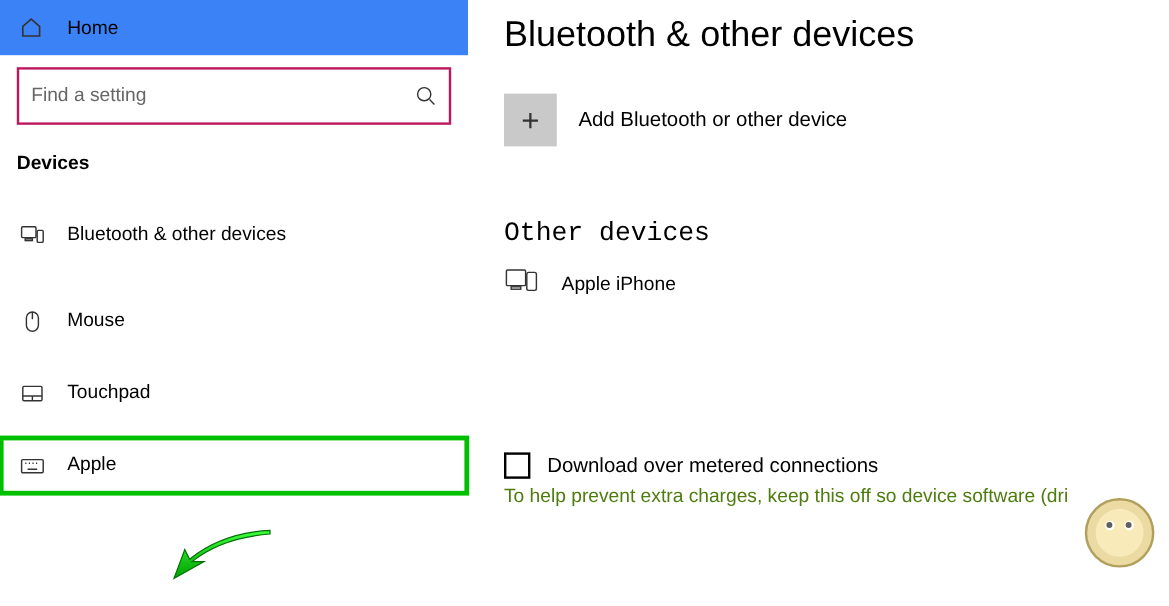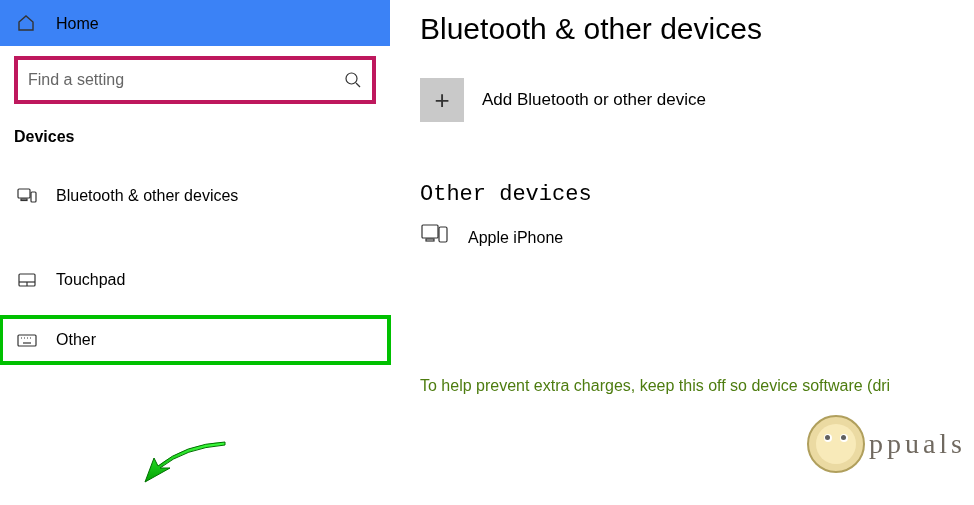--- a/index.html
+++ b/index.html
@@ -3,21 +3,21 @@
   <meta charset="utf-8">
   <style>
     * { box-sizing: border-box; margin: 0; padding: 0; }
     body { font-family: "Segoe UI", Arial, sans-serif; font-size: 15px; color: #000; background: #fff; width: 974px; height: 505px; overflow: hidden; display: flex; }
     
     .sidebar { width: 390px; background: #fff; flex-shrink: 0; }
     .home-row { display: flex; align-items: flex-end; padding: 13px 16px; background: #3b82f6; cursor: pointer; }
     .home-row .home-icon { margin-right: 20px; }
     .home-row .home-label { font-size: 16px; }
     
-    .searchbox { margin: 10px 14px 10px 14px; border: 4px solid #be185d; height: 48px; display: flex; align-items: center; padding: 16px 10px; }
+    .searchbox { margin: 10px 14px 10px 14px; border: 2px solid #be185d; height: 48px; display: flex; align-items: center; padding: 16px 10px; }
     .searchbox input { border: none; outline: none; flex: 1; font-size: 16px; color: #666; font-family: inherit; background: transparent; }
     .searchbox input::placeholder { color: #666; }
     .search-icon { color: #333; }
     
     .category { font-size: 16px; font-weight: 600; padding: 14px 14px; }
     
     .nav-item { display: flex; align-items: center; padding: 13px 16px; cursor: pointer; }
     .nav-item .nav-icon { width: 22px; display: flex; align-items: center; justify-content: flex-start; margin-right: 18px; }
     .nav-item .nav-label { font-size: 16px; }
     .nav-spacer { height: 12px; }
@@ -84,20 +84,29 @@
           <rect x="5" y="14" width="6" height="1.5"></rect>
         <rect x="15" y="7" width="5" height="10" rx="1"></rect>
       </svg>
     </span>
     <span class="nav-label">Bluetooth &amp; other devices</span>
   </div>
   <div class="nav-spacer"></div>
 
   <div class="nav-spacer"></div>
 
+  <div class="nav-item">
+    <span class="nav-icon">
+      <svg width="22" height="22" viewBox="0 0 22 22" fill="none" stroke="#333" stroke-width="1.2">
+        <rect x="6" y="3" width="10" height="16" rx="5"></rect>
+          <line x1="11" y1="3" x2="11" y2="9"></line>
+      </svg>
+    </span>
+    <span class="nav-label">Mouse</span>
+  </div>
   <div class="nav-spacer"></div>
 
   <div class="nav-item">
     <span class="nav-icon">
       <svg width="22" height="22" viewBox="0 0 22 22" fill="none" stroke="#333" stroke-width="1.2">
         <rect x="3" y="5" width="16" height="12" rx="1"></rect>
           <line x1="3" y1="13" x2="19" y2="13"></line>
           <line x1="11" y1="13" x2="11" y2="17"></line>
       </svg>
     </span>
@@ -109,21 +118,21 @@
     <span class="nav-icon">
       <svg width="22" height="22" viewBox="0 0 22 22" fill="none" stroke="#333" stroke-width="1.2">
         <rect x="2" y="6" width="18" height="11" rx="1"></rect>
         <line x1="5" y1="9" x2="6" y2="9"></line>
           <line x1="8" y1="9" x2="9" y2="9"></line>
           <line x1="11" y1="9" x2="12" y2="9"></line>
           <line x1="14" y1="9" x2="15" y2="9"></line>
         <line x1="7" y1="14" x2="15" y2="14"></line>
       </svg>
     </span>
-    <span class="nav-label">Other</span>
+    <span class="nav-label">Apple</span>
   </div>
 </div>
 
 <div class="content">
   <div class="page-title">Bluetooth &amp; other devices</div>
 
   <div class="add-row">
     <div class="plus-box">+</div>
     <div class="add-label">Add Bluetooth or other device</div>
   </div>
@@ -135,31 +144,34 @@
       <svg width="30" height="26" viewBox="0 0 30 26" fill="none" stroke="#333" stroke-width="1.2">
         <rect x="2" y="4" width="16" height="13" rx="1"></rect>
           <rect x="6" y="18" width="8" height="2"></rect>
         <rect x="19" y="6" width="8" height="15" rx="1.5"></rect>
           <line x1="23" y1="19" x2="23" y2="19" stroke-width="2"></line>
       </svg>
     </span>
     <span class="dev-label">Apple iPhone</span>
   </div>
 
+  <div class="download-row">
+    <div class="checkbox"></div>
+    <div class="download-label">Download over metered connections</div>
+  </div>
   <div class="tip-text">To help prevent extra charges, keep this off so device software (dri</div>
 </div>
 
 <svg class="green-arrow" width="90" height="60" viewBox="0 0 90 60">
   <defs>
     <linearGradient id="gg" x1="0" y1="0" x2="0" y2="1">
       <stop offset="0" stop-color="#3cff3c"></stop>
         <stop offset="1" stop-color="#00a000"></stop>
     </linearGradient>
   </defs>
   <path d="M85 5 Q45 8 20 28 L30 28 L5 42 L14 18 L18 26 Q45 4 85 2 Z" fill="url(#gg)" stroke="#007000" stroke-width="1"></path>
 </svg>
 
 <div class="watermark">
   <div class="logo">
       <div class="face"></div>
     </div>
-  <span class="wtext">ppuals</span>
 </div>
 
 </body></html>

